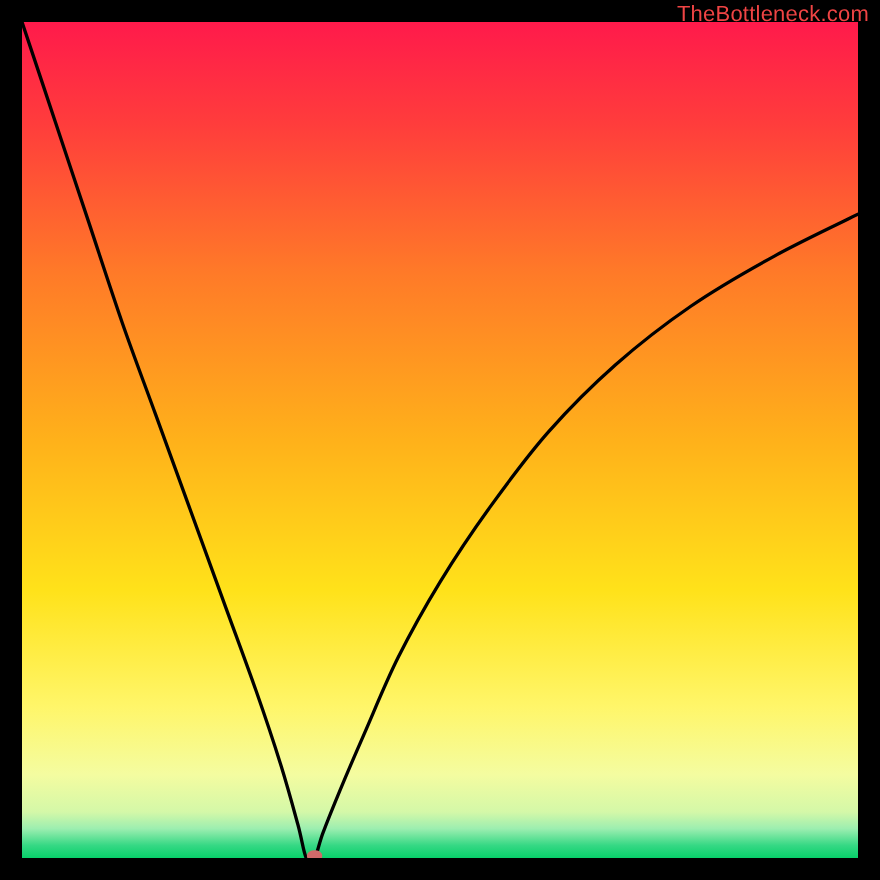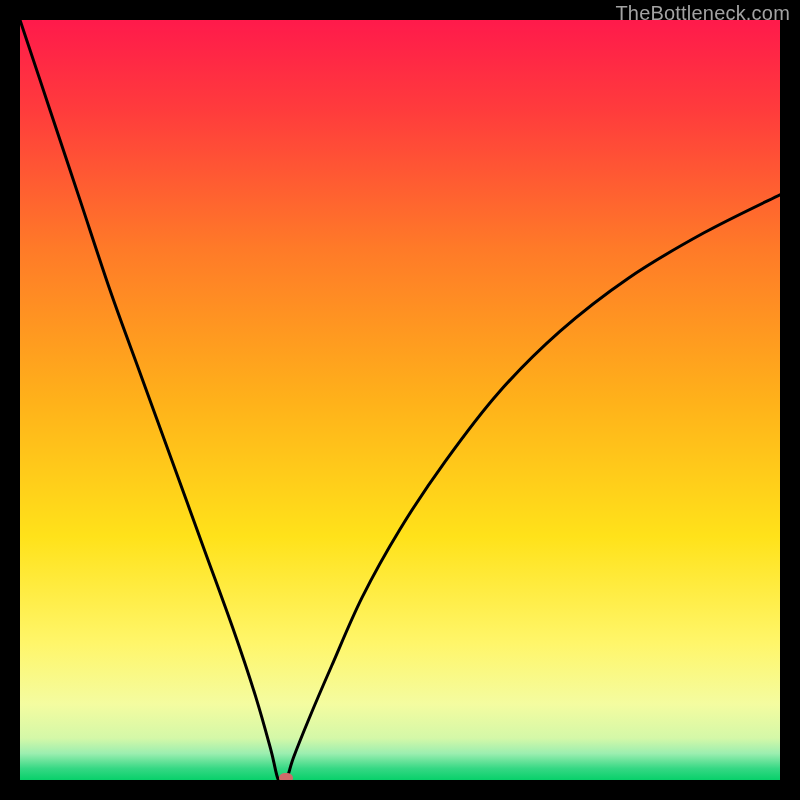--- a/index.html
+++ b/index.html
@@ -32,21 +32,21 @@
     width: 14px;
     height: 10px;
     border-radius: 6px / 5px;
     background: #d06a6a;
     transform: translate(-50%, -50%);
   }
   .watermark {
     position: absolute;
     top: 2px;
     right: 10px;
-    color: #a3a3a3;
+    color: #ef4444;
     font-size: 20px;
     letter-spacing: 0.2px;
   }
 </style>
 </head>
 <body>
 
 <div class="watermark">TheBottleneck.com</div>
 
 <div class="frame">

